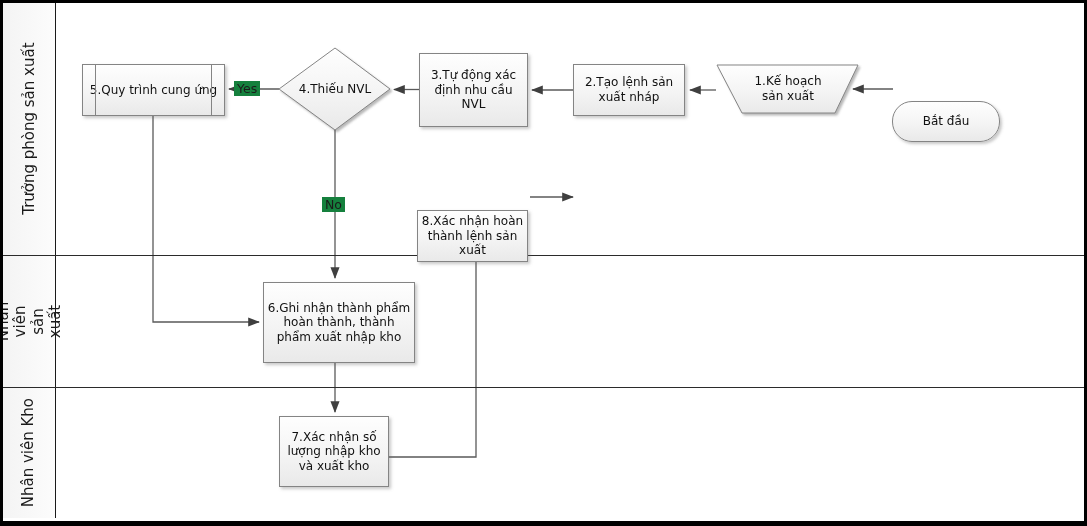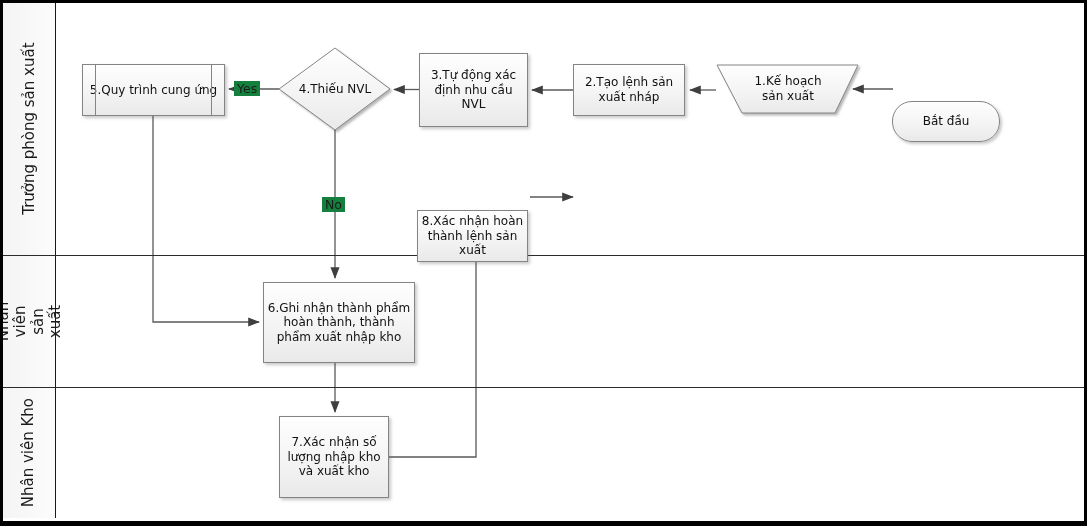--- a/index.html
+++ b/index.html
@@ -146,21 +146,21 @@
 
   <div class="node" style="left:417px;top:166px;width:111px;height:52px;margin-top:44px;">
     <span>8.Xác nhận hoàn thành lệnh sản xuất</span>
   </div>
 
 
   <div class="node" style="left:263px;top:282px;width:152px;height:81px;">
     <span>6.Ghi nhận thành phẩm hoàn thành, thành phẩm xuất nhập kho</span>
   </div>
 
-  <div class="node" style="left:279px;top:416px;width:110px;height:82px;">
+  <div class="node" style="left:279px;top:416px;width:110px;height:71px;">
     <span>7.Xác nhận số lượng nhập kho và xuất kho</span>
   </div>
 
   <div class="shape-label" style="left:742px;top:65px;width:92px;height:48px;">
     <span>1.Kế hoạch sản xuất</span>
   </div>
 
   <div class="shape-label" style="left:287px;top:48px;width:96px;height:82px;justify-content:center;">
     <span>4.Thiếu NVL</span>
   </div>

